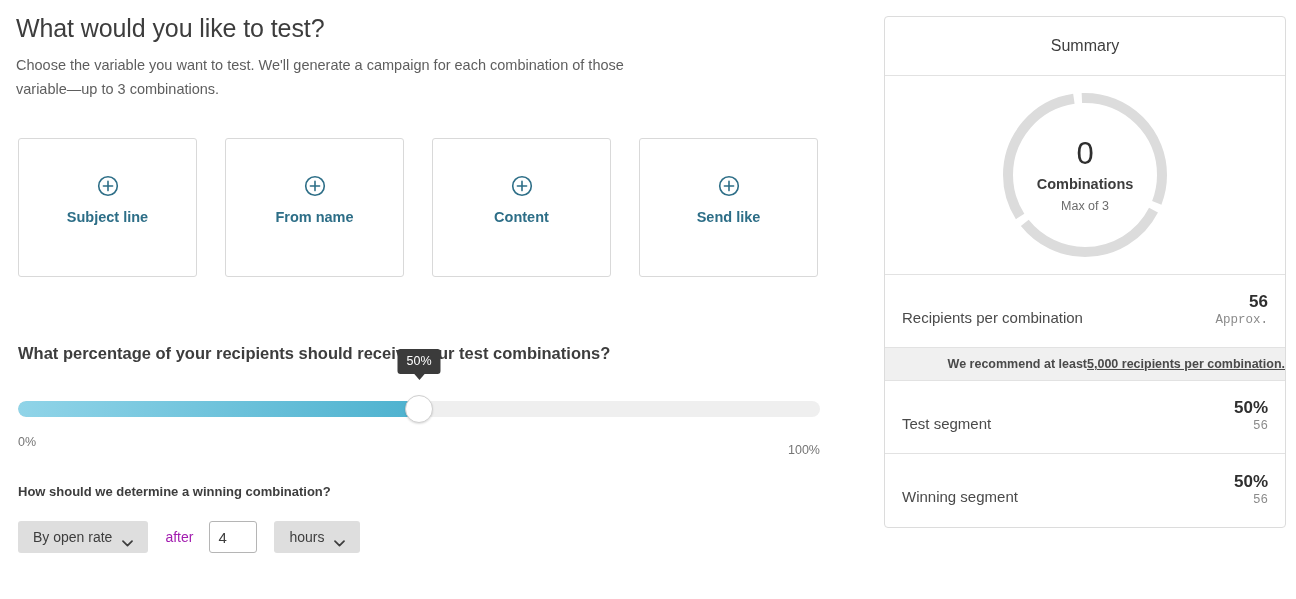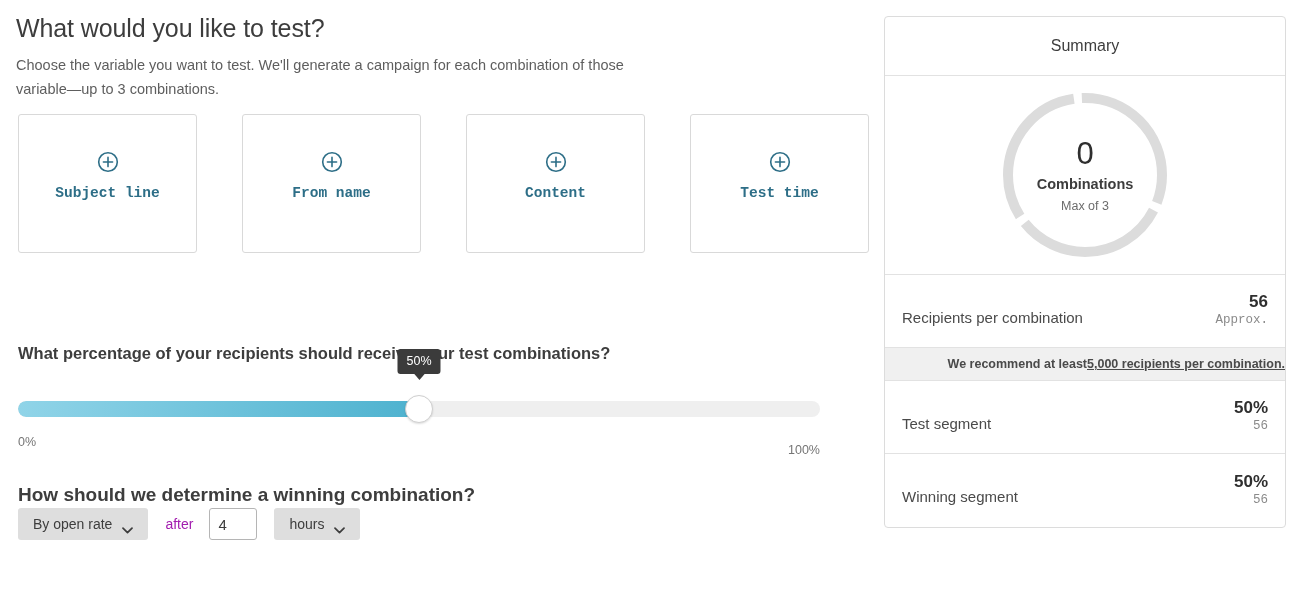--- a/index.html
+++ b/index.html
@@ -43,24 +43,23 @@
     line-height: 24px;
     color: #5e5e5e;
     max-width: 630px;
     margin: 0;
   }
 
   
   .card-row {
     position: absolute;
     left: 18px;
-    top: 114px;
-    display: flex;
-    gap: 45px;
-    font-family: Liberation Mono, monospace;
+    top: 138px;
+    display: flex;
+    gap: 28px;
   }
   .var-card {
     width: 179px;
     height: 139px;
     border: 1px solid #d9d9d9;
     border-radius: 3px;
     background: #ffffff;
     display: flex;
     flex-direction: column;
     align-items: center;
@@ -169,24 +168,24 @@
   .slider-scale .max { position: absolute; right: 0; top: 8px; }
 
   
   .winner-section {
     position: absolute;
     left: 18px;
     top: 484px;
     width: 700px;
   }
   .winner-q {
-    font-size: 19px;
-    font-weight: bold;
-    color: #3d3d3d;
-    margin: 0 0 2px 0;
+    font-size: 13px;
+    font-weight: bold;
+    color: #3d3d3d;
+    margin: 0 0 22px 0;
   }
   .winner-controls {
     display: flex;
     align-items: center;
     gap: 0;
   }
   .dropdown {
     height: 32px;
     background: #dedede;
     border: none;
@@ -385,21 +384,21 @@
       <span class="var-card-label">Content</span>
     </div>
 
     <div class="var-card">
       <span class="plus-icon">
         <svg width="22" height="22" viewBox="0 0 22 22">
           <circle cx="11" cy="11" r="9.3" fill="none" stroke="#2d6e87" stroke-width="1.6"></circle>
           <path d="M11 6.4 V15.6 M6.4 11 H15.6" stroke="#2d6e87" stroke-width="1.6" stroke-linecap="round"></path>
         </svg>
       </span>
-      <span class="var-card-label">Test time</span>
+      <span class="var-card-label">Send like</span>
     </div>
 
   </div>
 
   <div class="slider-section">
     <div class="section-q">What percentage of your recipients should receive your test combinations?</div>
 
     <div class="slider-wrap">
       <div class="slider-track">
         <div class="slider-fill" style="width: 50%;"></div>

